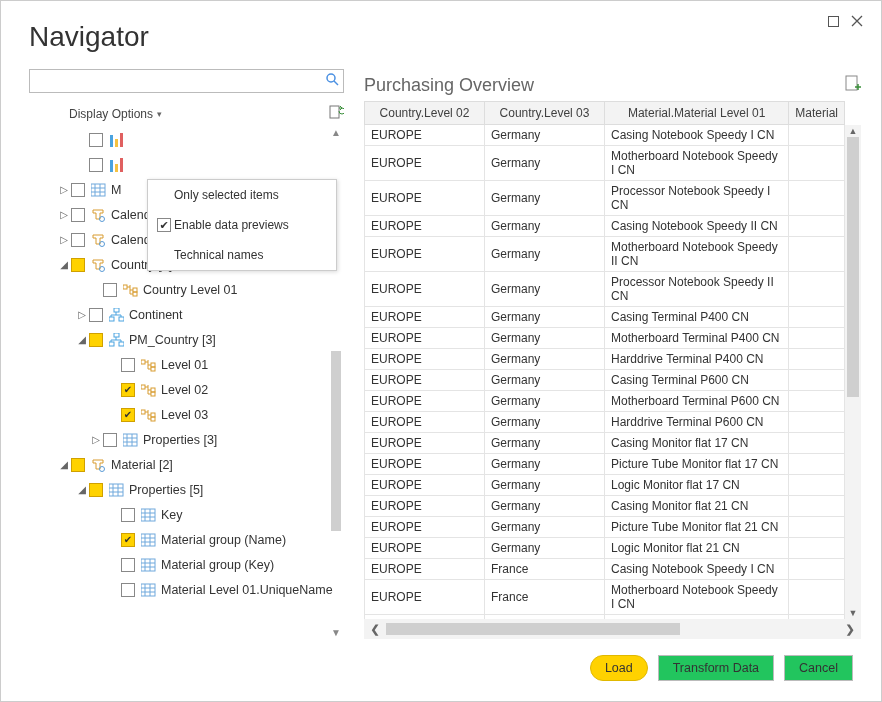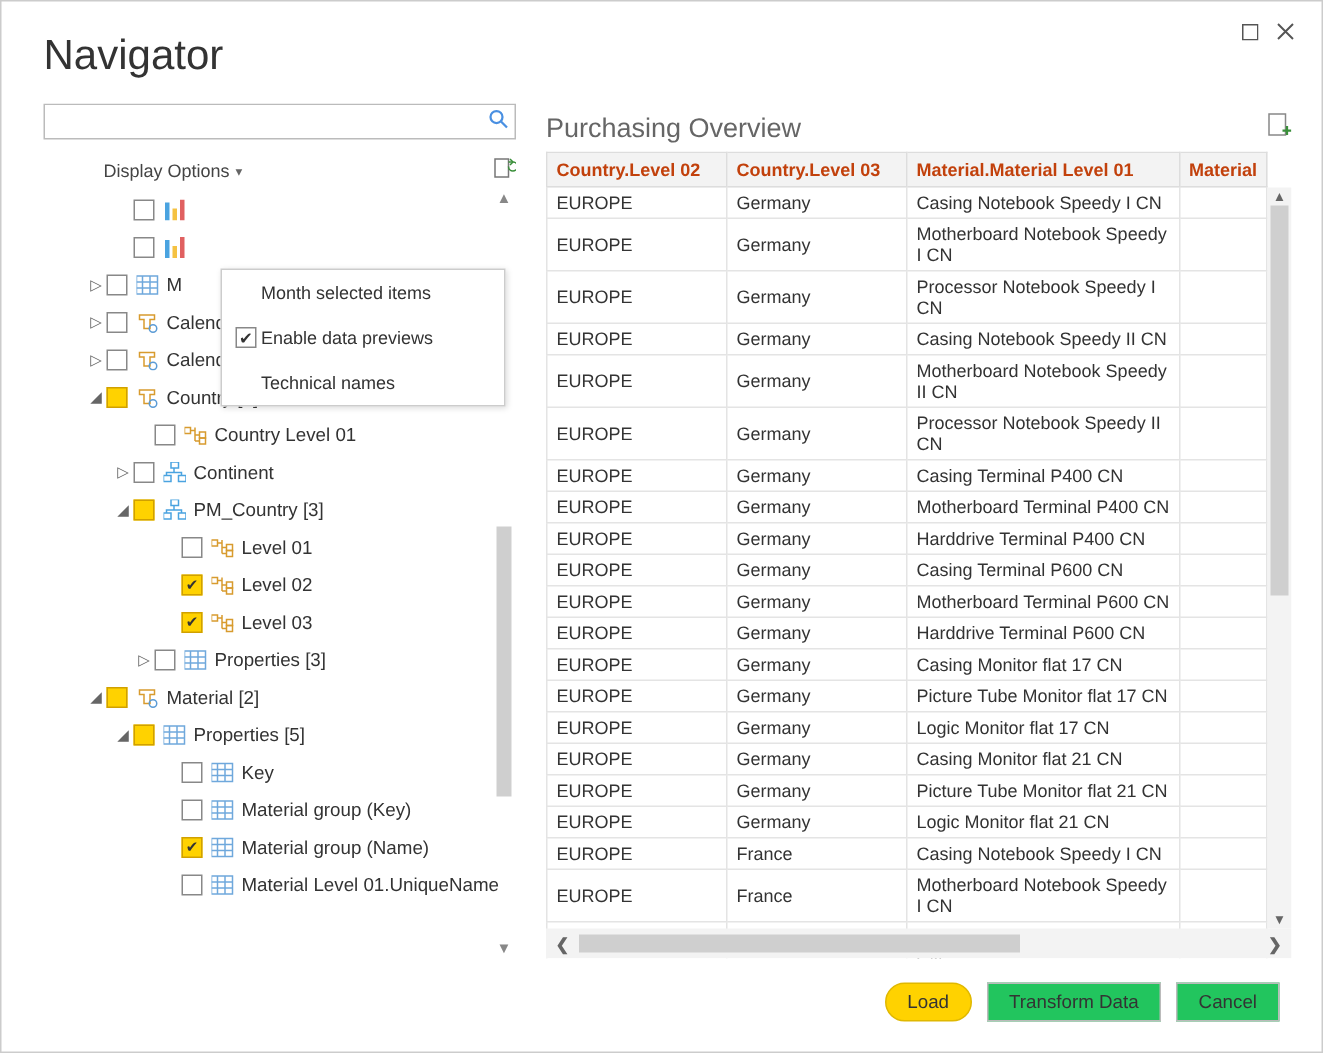--- a/index.html
+++ b/index.html
@@ -38,21 +38,21 @@
   .right-header h2 { font-size: 18px; font-weight: 400; color: #666; }
   .table-wrap { flex: 1; border: 0; overflow: hidden; position: relative; }
   .table-scroll-v { position: absolute; right: 0; top: 24px; bottom: 20px; width: 16px; background: #f3f3f3; }
   .table-scroll-v .thumb { position: absolute; left: 2px; right: 2px; top: 12px; height: 260px; background: #cfcfcf; }
   .table-scroll-v .arrow { position:absolute; left:0; right:0; height:12px; display:flex; align-items:center; justify-content:center; font-size:9px; color:#666; }
   .table-scroll-h { position: absolute; left: 0; right: 0; bottom: 0; height: 20px; background: #f3f3f3; display:flex; align-items:center; }
   .table-scroll-h .arrow { width:22px; display:flex; align-items:center; justify-content:center; font-size:11px; color:#666; font-weight:bold; }
   .table-scroll-h .track { flex:1; height: 12px; position:relative; }
   .table-scroll-h .thumb { position:absolute; left:0; width:65%; top:0; bottom:0; background:#cfcfcf; }
   table.data { border-collapse: collapse; width: calc(100% - 16px); }
-  table.data th { text-align: left; font-weight: 700; font-size: 12px; background: #f3f3f3; border: 1px solid #ddd; padding: 4px 6px; height: 21px; color:#c2410c; }
+  table.data th { text-align: center; font-weight: 400; font-size: 12px; background: #f3f3f3; border: 1px solid #ddd; padding: 4px 6px; height: 21px; color:#404040; }
   table.data td { border: 1px solid #e4e4e4; padding: 3px 6px; font-size: 12px; height: 21px; color:#333; }
   .left-scroll { position:absolute; right:0; top:0; bottom:0; width:16px; }
   .left-scroll .arrow { position:absolute; left:0; right:0; height:14px; display:flex; align-items:center; justify-content:center; font-size:10px; color:#888; }
   .left-scroll .track { position:absolute; left:3px; right:3px; top:16px; bottom:16px; }
   .left-scroll .thumb { position:absolute; left:0; right:0; top:210px; height:180px; background:#cfcfcf; }
   .footer { display: flex; justify-content: flex-end; gap: 10px; padding: 16px 28px 20px; }
   .btn { height: 26px; padding: 0 14px; border: 1px solid #bbb; background: #22c55e; cursor: pointer; font-size: 12.5px; color: #333; }
   .btn.primary { background: #ffd200; border-color: #e0b800; border-radius: 13px; }
   
 </style>
@@ -298,37 +298,37 @@
             <span class="cb"></span>
             <span class="ticon">
                 <svg width="15" height="14">
                   <use href="#i-table"></use>
                 </svg>
               </span>
             <span class="label">Key</span>
           </div>
           <div class="tree-row" style="padding-left:78px">
             <span class="expander"></span>
+            <span class="cb sel"></span>
+            <span class="ticon">
+                <svg width="15" height="14">
+                  <use href="#i-table"></use>
+                </svg>
+              </span>
+            <span class="label">Material group (Name)</span>
+          </div>
+          <div class="tree-row" style="padding-left:78px">
+            <span class="expander"></span>
             <span class="cb"></span>
             <span class="ticon">
                 <svg width="15" height="14">
                   <use href="#i-table"></use>
                 </svg>
               </span>
             <span class="label">Material group (Key)</span>
-          </div>
-          <div class="tree-row" style="padding-left:78px">
-            <span class="expander"></span>
-            <span class="cb sel"></span>
-            <span class="ticon">
-                <svg width="15" height="14">
-                  <use href="#i-table"></use>
-                </svg>
-              </span>
-            <span class="label">Material group (Name)</span>
           </div>
           <div class="tree-row" style="padding-left:78px">
             <span class="expander"></span>
             <span class="cb"></span>
             <span class="ticon">
                 <svg width="15" height="14">
                   <use href="#i-table"></use>
                 </svg>
               </span>
             <span class="label">Material Level 01.UniqueName</span>
@@ -339,21 +339,21 @@
           <div class="track">
               <div class="thumb"></div>
             </div>
           <div class="arrow" style="bottom:0">▼</div>
         </div>
       </div>
 
       <div class="context-menu">
         <div class="menu-item">
           <span class="menu-check"></span>
-          <span>Month selected items</span>
+          <span>Only selected items</span>
         </div>
         <div class="menu-item">
           <span class="menu-check">
               <span class="box">✔</span>
             </span>
           <span>Enable data previews</span>
         </div>
         <div class="menu-item">
           <span class="menu-check"></span>
           <span>Technical names</span>

